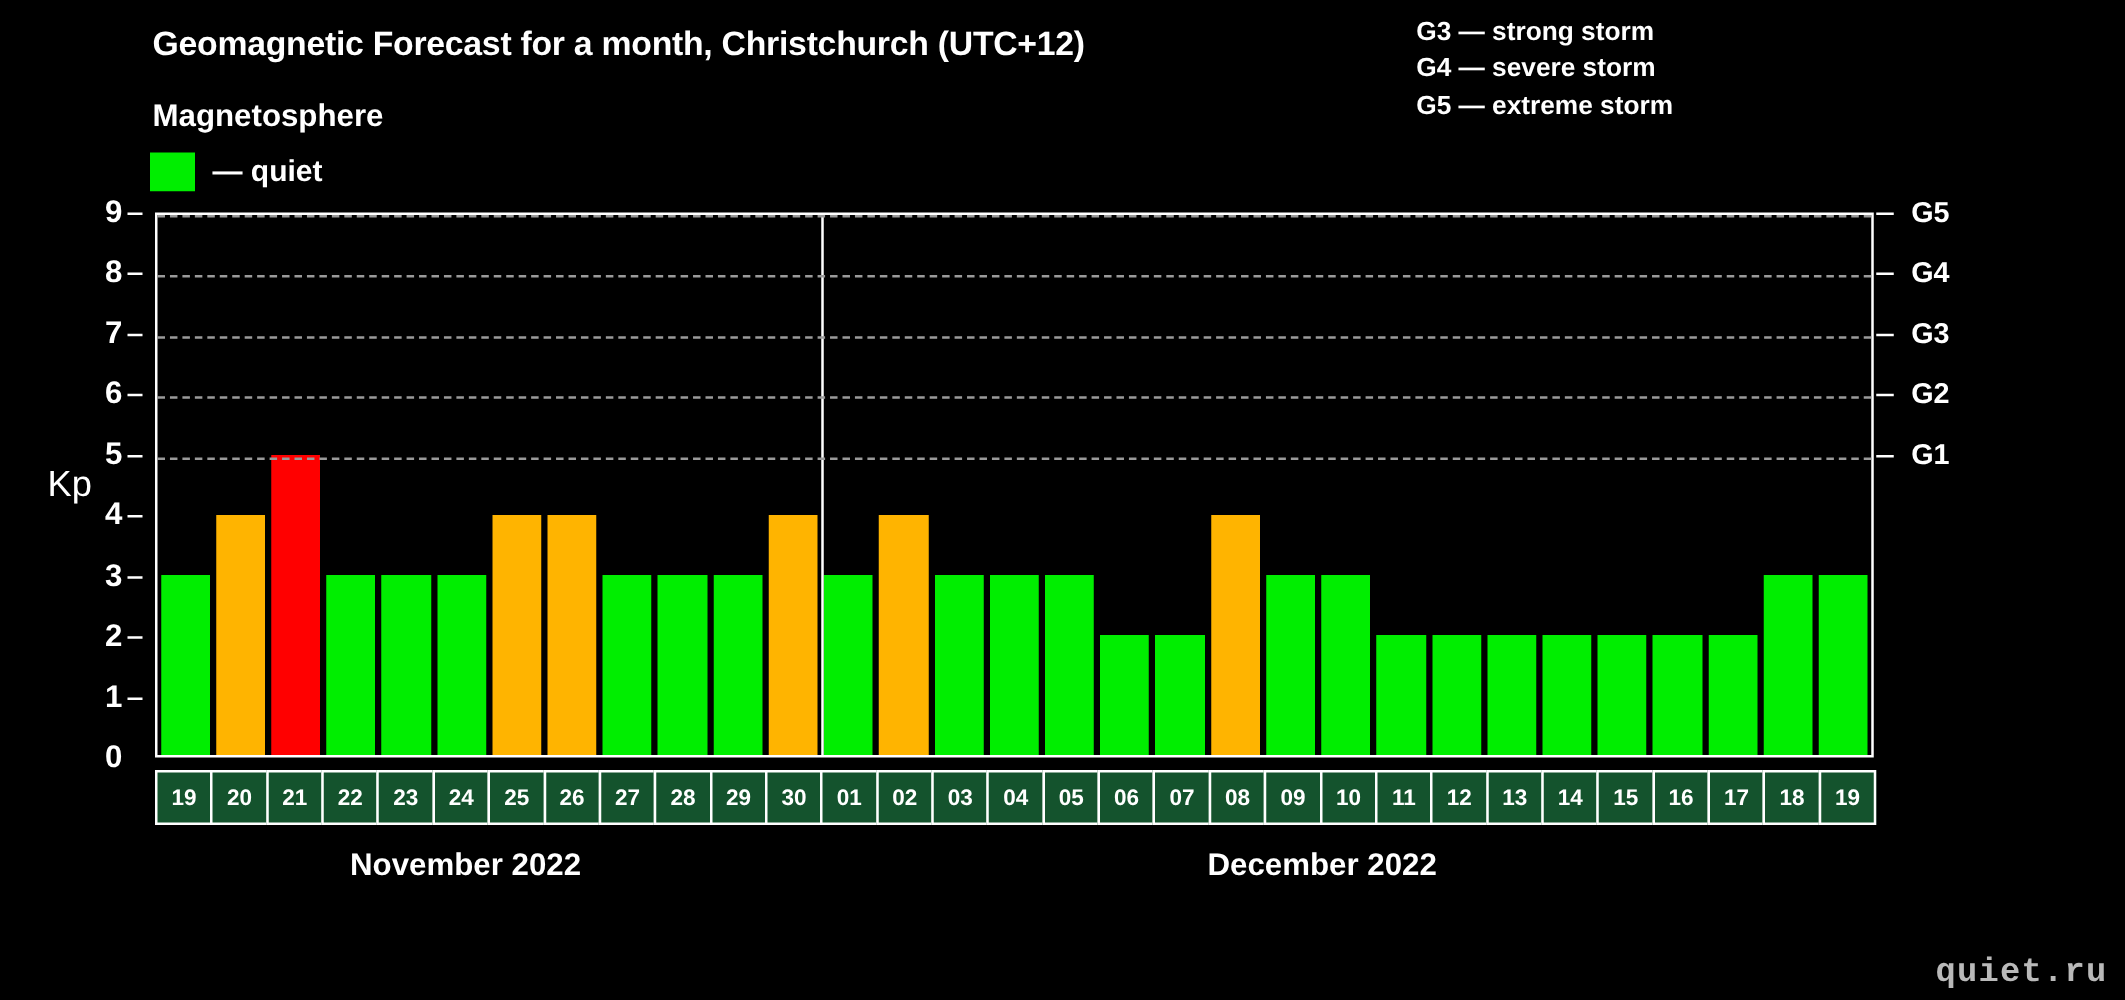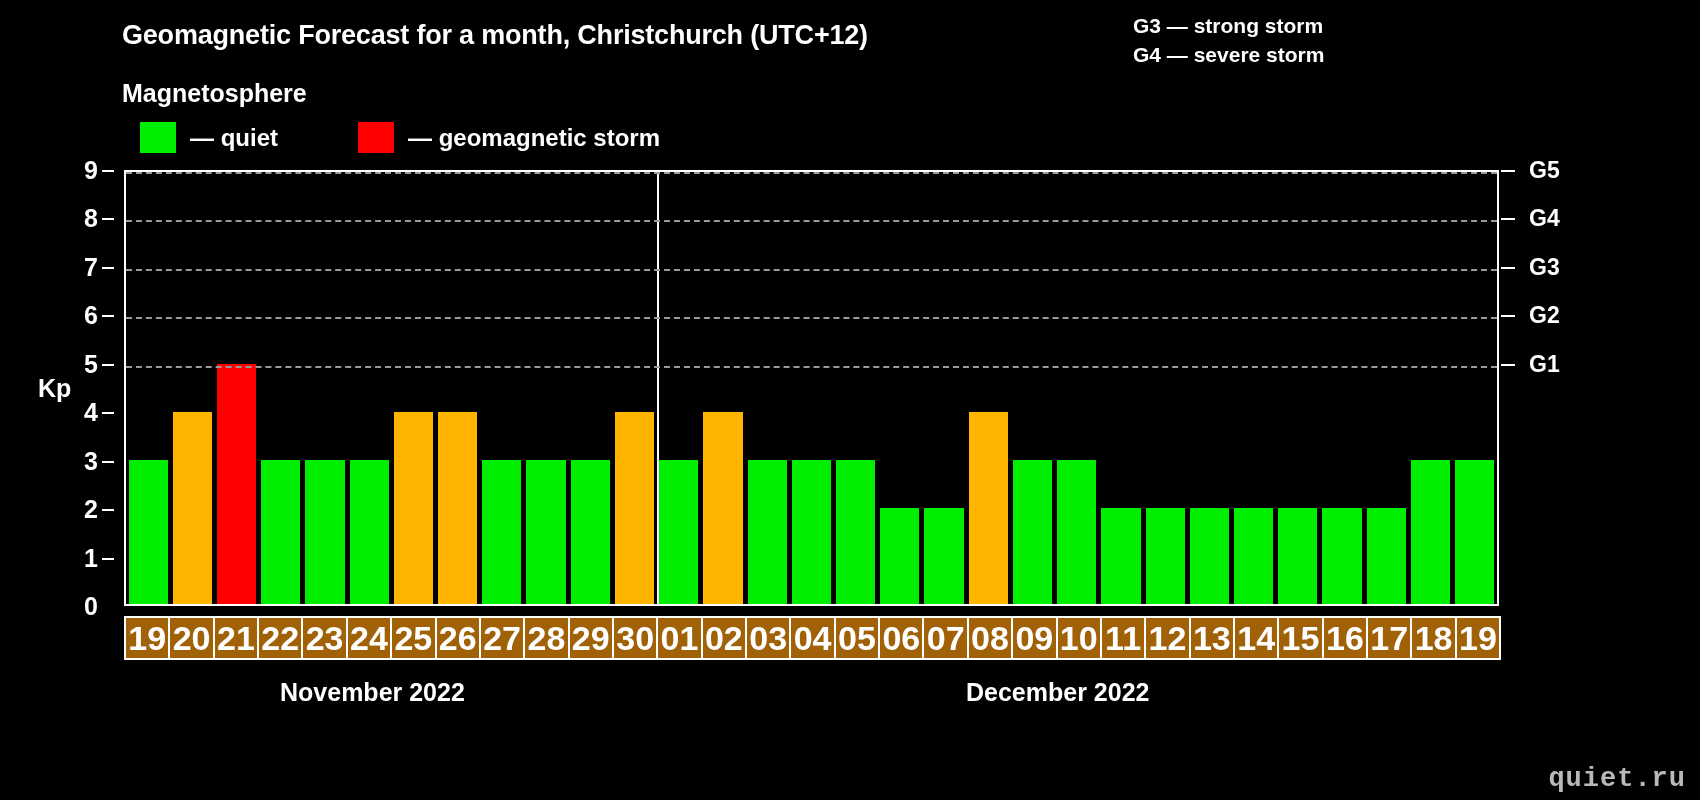--- a/index.html
+++ b/index.html
@@ -2,21 +2,21 @@
 <html><head>
 <meta charset="utf-8">
 <style>
   html,body{margin:0;padding:0;background:#000;}
   body{width:1700px;height:800px;overflow:hidden;font-family:"Liberation Sans",sans-serif;color:#fff;position:relative;}
 
   #title{position:absolute;left:122px;top:20px;font-size:27px;font-weight:bold;letter-spacing:-0.2px;white-space:nowrap;}
 
   #ms-label{position:absolute;left:122px;top:79px;font-size:25px;font-weight:bold;}
 
-  #legend{position:absolute;left:120px;top:122px;display:flex;align-items:center;gap:16px;margin-left:20px;}
+  #legend{position:absolute;left:120px;top:122px;display:flex;align-items:center;gap:0;}
   .lg-item{display:flex;align-items:center;}
   .lg-sw{width:36px;height:31px;display:inline-block;}
   .lg-txt{font-size:24px;font-weight:bold;margin-left:14px;white-space:nowrap;}
 
   #gscale{position:absolute;left:1133px;top:11px;}
   .g-row{font-size:21px;font-weight:bold;line-height:29.4px;white-space:nowrap;}
 
   
   #plot{position:absolute;left:124px;top:170px;width:1375px;height:436px;
         border:2px solid #fff;box-sizing:border-box;}
@@ -24,32 +24,32 @@
   #divider{position:absolute;top:0;bottom:0;width:2px;background:#fff;}
 
   #bars{position:absolute;left:0;top:0;right:0;bottom:0;display:flex;align-items:flex-end;}
   .bar-cell{flex:1 1 0;height:100%;display:flex;align-items:flex-end;justify-content:center;box-sizing:border-box;padding:0 2.5px;}
   .bar{width:100%;}
 
   
   #yaxis{position:absolute;left:0;top:170px;width:124px;height:436px;}
   .ytick{position:absolute;right:26px;transform:translateY(-50%);font-size:25px;font-weight:bold;text-align:right;}
   .ytick-mark{position:absolute;right:10px;width:12px;height:0;border-top:2px solid #fff;}
-  #kp-label{position:absolute;left:38px;top:50%;transform:translateY(-50%);font-size:25px;font-weight:bold;}
+  #kp-label{position:absolute;left:38px;top:50%;transform:translateY(-50%);font-size:29px;font-weight:normal;}
 
   
   #gaxis{position:absolute;left:1499px;top:170px;width:120px;height:436px;}
   .gtick{position:absolute;left:30px;transform:translateY(-50%);font-size:23px;font-weight:bold;text-align:right;}
   .gtick-mark{position:absolute;left:2px;width:14px;height:0;border-top:2px solid #fff;}
 
   
   #days{position:absolute;left:124px;top:616px;width:1375px;height:44px;display:flex;}
   .day-cell{flex:1 1 0;border:2px solid #fff;box-sizing:border-box;margin-right:-2px;
             display:flex;align-items:center;justify-content:center;
-            font-size:34px;font-weight:bold;background:#a16207;}
+            font-size:18px;font-weight:bold;background:#14532d;}
 
   
   .month{position:absolute;top:678px;font-size:25px;font-weight:bold;}
   #month-nov{left:280px;}
   #month-dec{left:966px;}
 
   #watermark{position:absolute;right:14px;bottom:6px;font-size:27px;font-weight:bold;color:#b9b9b9;
              font-family:"Liberation Mono",monospace;letter-spacing:1px;}
 </style>
 </head>
@@ -57,29 +57,26 @@
 
 <div id="title">Geomagnetic Forecast for a month, Christchurch (UTC+12)</div>
 
 <div id="ms-label">Magnetosphere</div>
 
 <div id="legend">
     <div class="lg-item">
       <span class="lg-sw" style="background: rgb(0, 238, 0);"></span>
       <span class="lg-txt">— quiet</span>
     </div>
-    <div class="lg-item" style="margin-left: 64px;">
-      <span class="lg-sw" style="background: rgb(255, 0, 0);"></span>
-      <span class="lg-txt">— geomagnetic storm</span>
-    </div>
   </div>
 
 <div id="gscale">
     <div class="g-row">G3 — strong storm</div>
     <div class="g-row">G4 — severe storm</div>
+    <div class="g-row">G5 — extreme storm</div>
   </div>
 
 <div id="yaxis">
   <div id="kp-label">Kp</div>
 <div class="ytick" style="top: 436px;">0</div>
     <div class="ytick" style="top: 387.556px;">1</div>
     <div class="ytick-mark" style="top: 387.556px;"></div>
     <div class="ytick" style="top: 339.111px;">2</div>
     <div class="ytick-mark" style="top: 339.111px;"></div>
     <div class="ytick" style="top: 290.667px;">3</div>

